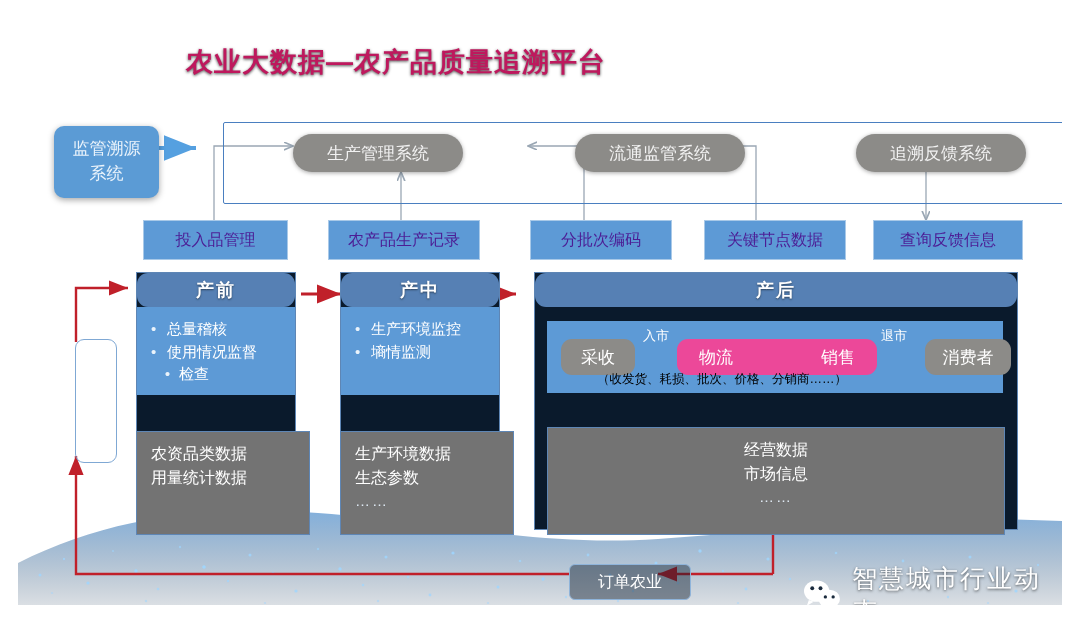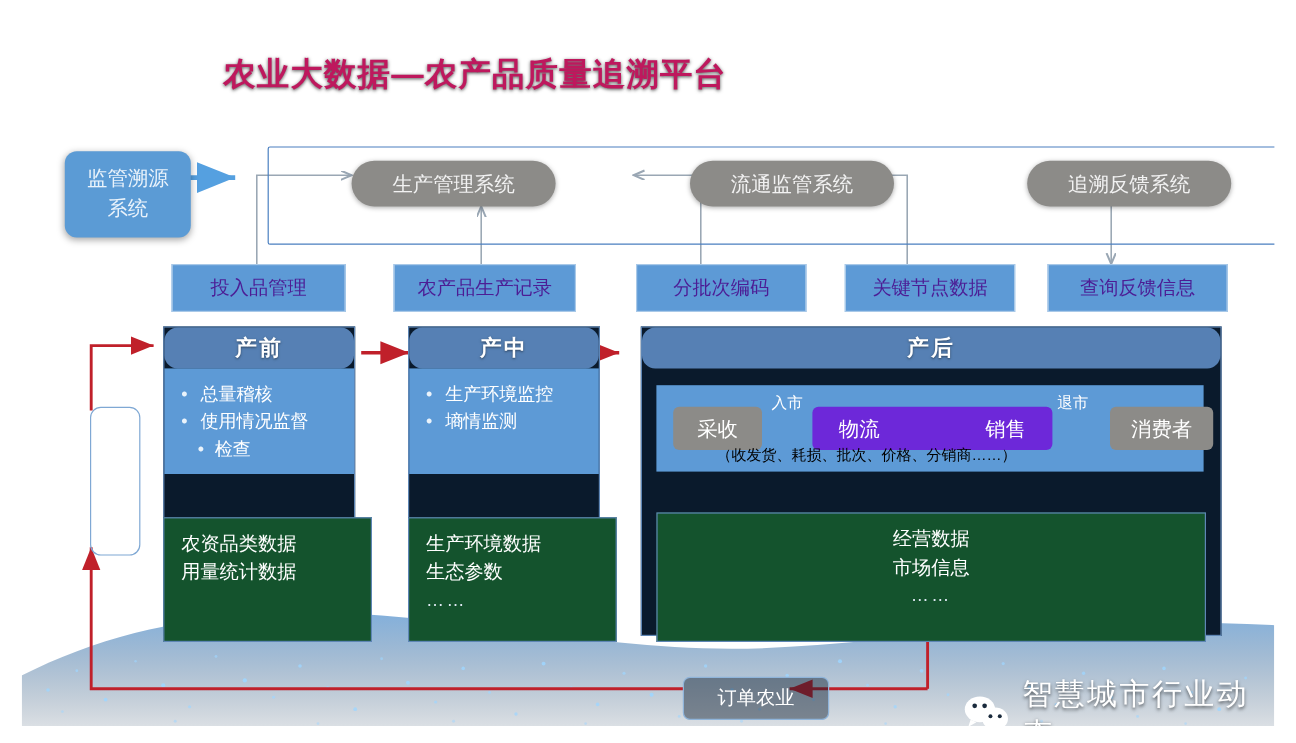--- a/index.html
+++ b/index.html
@@ -43,27 +43,27 @@
   
   .col{position:absolute;border:1.4px solid #5e86b5;background:#0a1a2c;}
   .col-head{height:34px;background:#5680b4;display:flex;align-items:center;justify-content:center;
      color:#ffffff;font-size:18px;font-weight:bold;letter-spacing:2px;
      text-shadow:0 1px 2px rgba(0,0,0,.5);border-radius:11px;}
   .col-body{position:relative;}
   .bullets{margin:0;background:#5d9ad6;color:#ffffff;font-size:15px;line-height:1.55;
      padding:10px 6px 10px 30px;list-style:none;}
   .bullets li{position:relative;}
   .bullets li::before{content:"•";position:absolute;left:-16px;top:0;color:#eaf3fb;font-size:15px;}
-  .outbox{border:1.3px solid #5e86b5;background:#14532d;color:#ffffff;font-size:16px;
+  .outbox{border:1.3px solid #5e86b5;background:#737373;color:#ffffff;font-size:16px;
      line-height:1.5;padding:10px 0 8px 14px;}
   .dots{font-size:15px;letter-spacing:2px;color:#dfe9f3;}
 
   
   #post-band{position:absolute;background:#5d9ad6;display:block;}
-  .node{position:absolute;height:36px;border-radius:5px;background:#8c8b88;color:#ffffff;
+  .node{position:absolute;height:36px;border-radius:11px;background:#8c8b88;color:#ffffff;
      font-size:17px;display:flex;align-items:center;justify-content:center;}
   .flowlabel{position:absolute;color:#ffffff;font-size:13px;margin-top:8px;}
   #post-caption{position:absolute;color:#000000;font-size:12.5px;white-space:nowrap;}
 
   
   #guide{position:absolute;left:57px;top:325px;width:40px;height:122px;border:1.4px solid #7fa8d4;
      border-radius:9px;display:flex;align-items:center;justify-content:center;
      color:#ffffff;font-size:17px;line-height:1.12;text-align:center;background:transparent;}
   #guide span{display:block;}
 
@@ -266,21 +266,21 @@
         </div>
       </div>
     </div>
 
     <div class="col" style="left:516px;top:258px;width:482px;height:256px;">
       <div class="col-head">产后</div>
       <div class="col-body">
 
         <div id="post-band" style="position:absolute;left:12px;top:14px;width:456px;height:72px;">
           <div class="node" style="left:14px;top:18px;width:74px;">采收</div>
-          <div class="node" style="left:130px;top:18px;width:200px;background:#6d28d9;">
+          <div class="node" style="left:130px;top:18px;width:200px;background:#ec4899;">
             <span style="position:absolute;left:22px;">物流</span>
             <span style="position:absolute;right:22px;">销售</span>
           </div>
           <div class="node" style="left:378px;top:18px;width:86px;">消费者</div>
           <div class="flowlabel" style="left:96px;top:-2px;">入市</div>
           <div class="flowlabel" style="left:334px;top:-2px;">退市</div>
           <div id="post-caption" style="left:50px;top:50px;">（收发货、耗损、批次、价格、分销商……）</div>
         </div>
 
         <div class="outbox" style="position:absolute;left:12px;top:120px;width:456px;height:88px;

